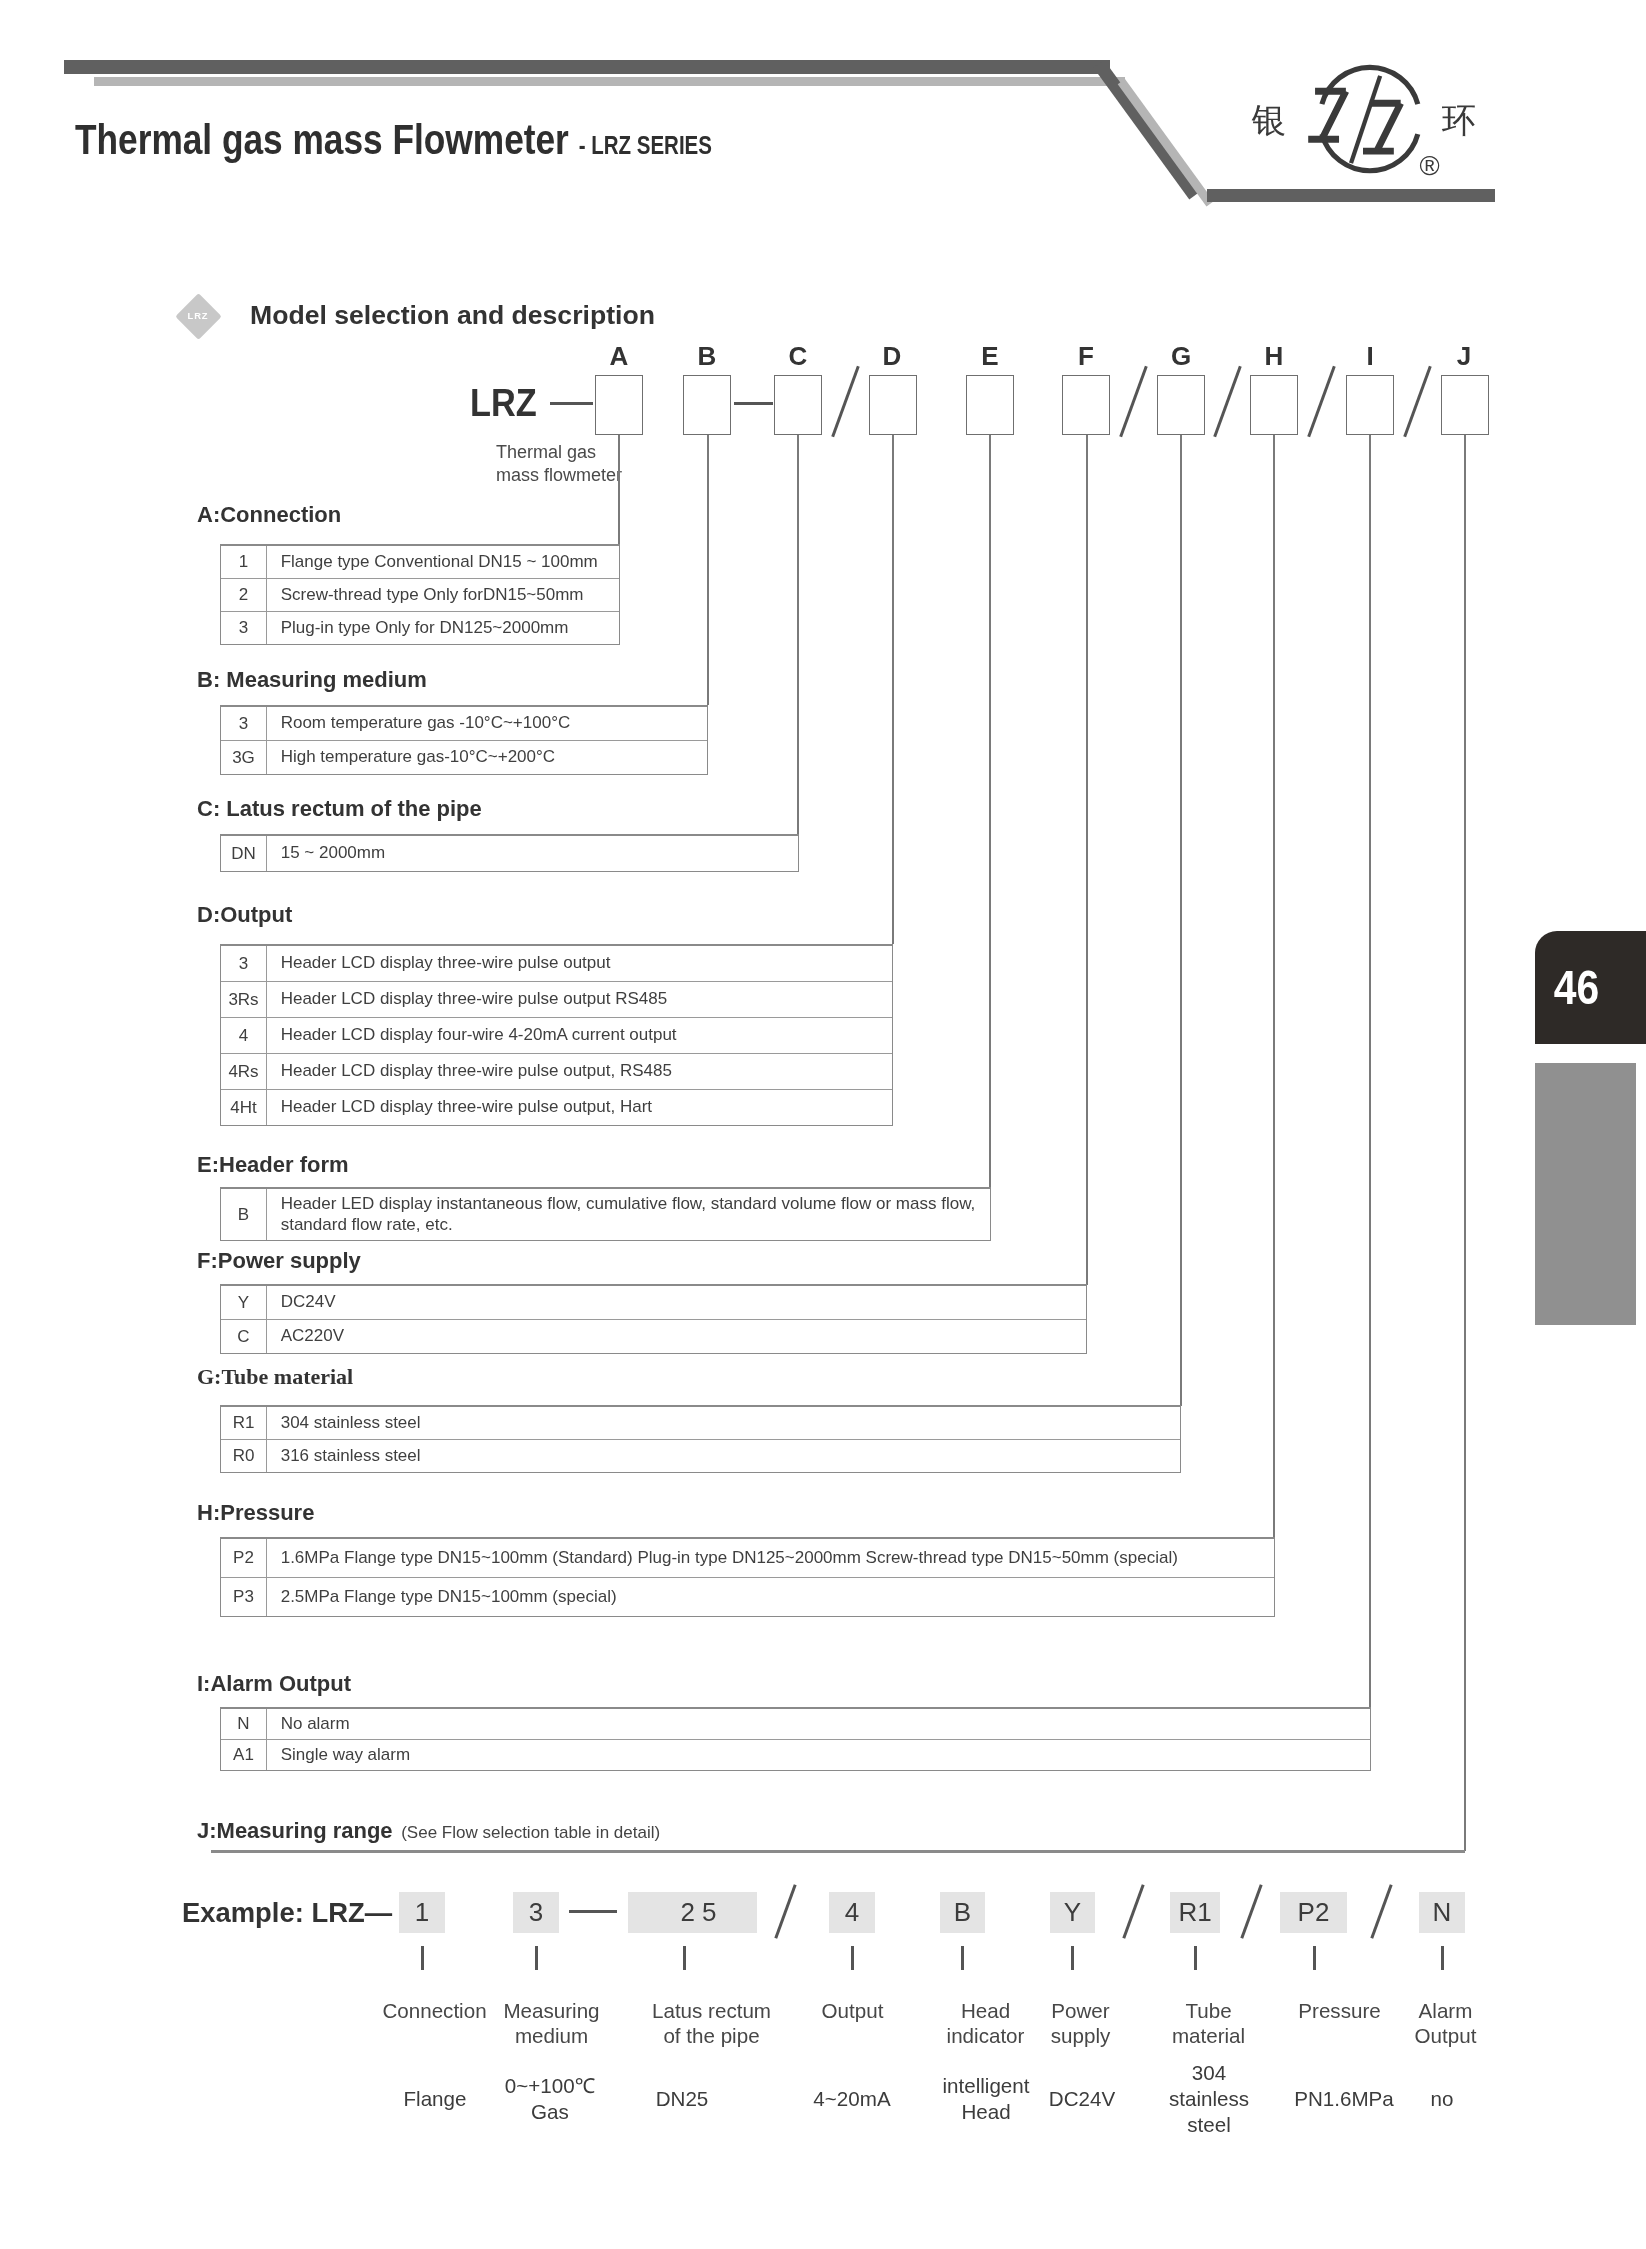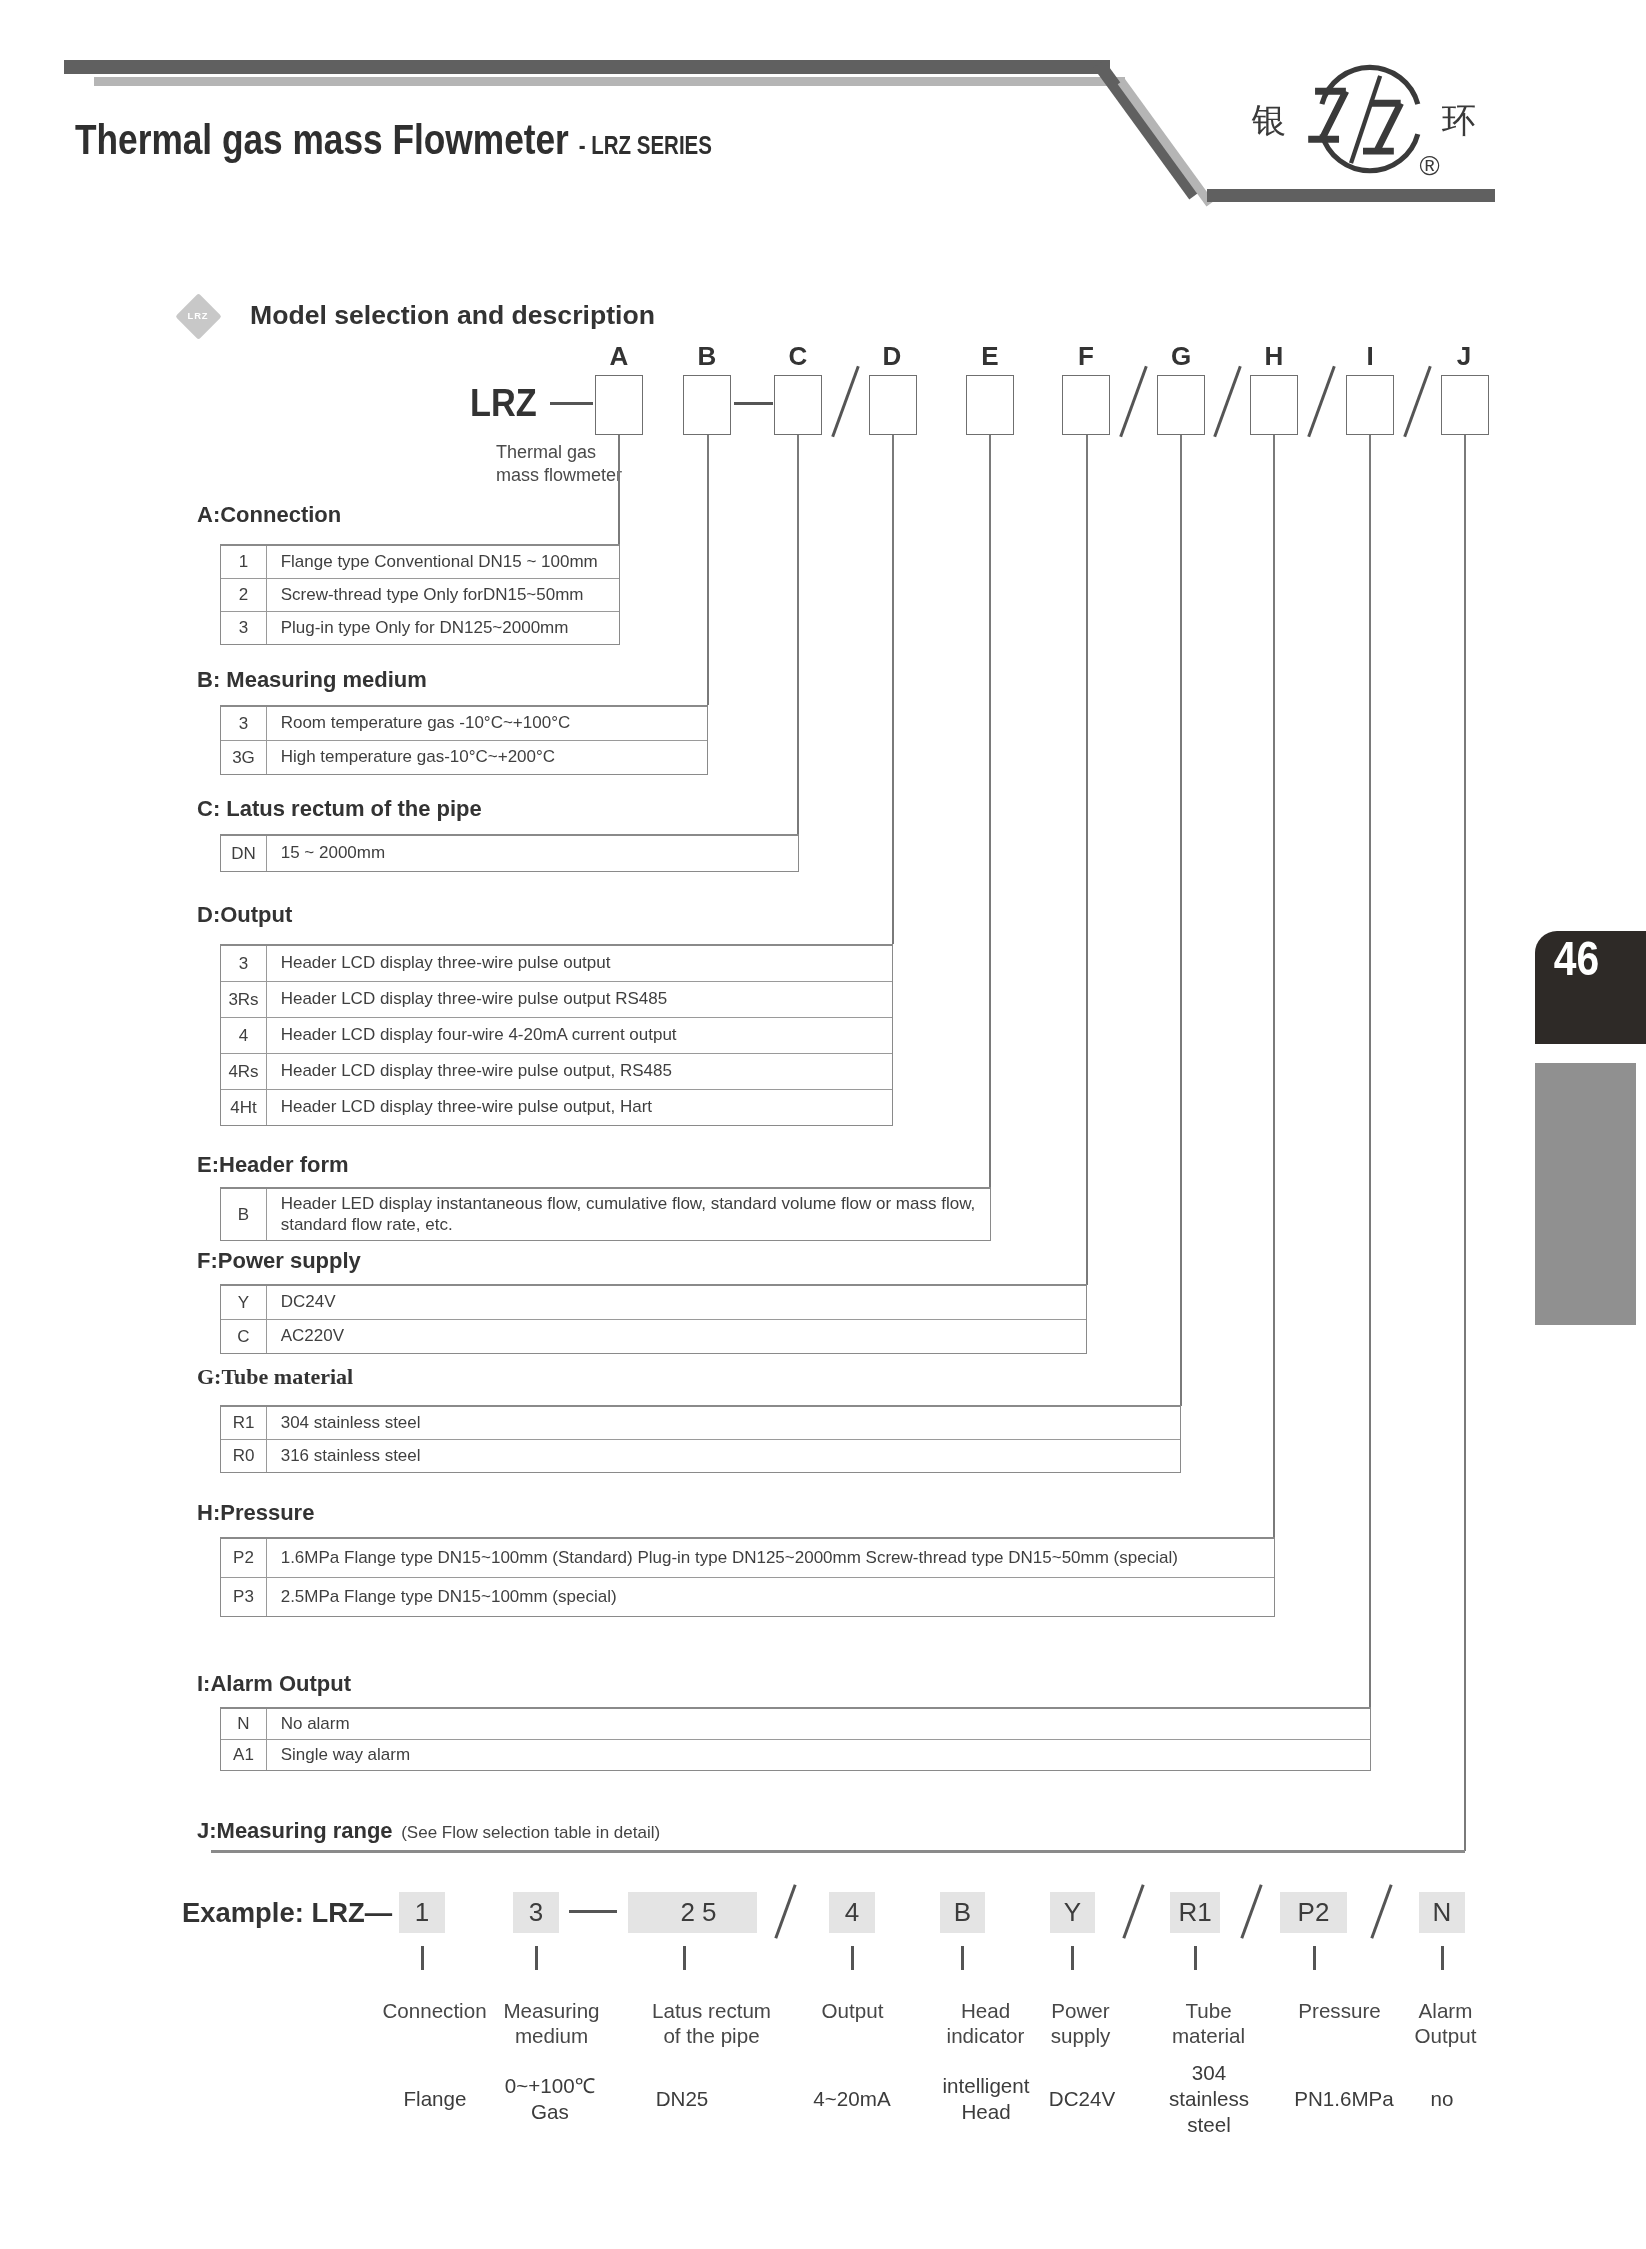--- a/index.html
+++ b/index.html
@@ -11,21 +11,21 @@
   .bar.light{background:#b5b5b5;}
   .diag{position:absolute;background:#606060;transform-origin:top left;transform:rotate(54deg);}
   .diag.light{background:#b5b5b5;}
 
   .title-wrap{position:absolute;left:75px;top:115px;white-space:nowrap;transform:scaleX(.82);transform-origin:left;}
   .title-main{font-size:43px;font-weight:bold;color:#2f2f2f;letter-spacing:0px;}
   .title-series{font-size:25px;font-weight:bold;color:#2f2f2f;margin-left:12px;}
 
   
   .pagetab{position:absolute;left:1535px;top:931px;width:111px;height:113px;background:#2e2a27;
-           border-radius:22px 0 0 0;display:flex;align-items:flex-start;}
+           border-radius:22px 0 0 0;display:flex;align-items:center;}
   .pagetab span{color:#ffffff;font-size:48px;font-weight:bold;padding-left:22px;transform:scaleX(.85);transform-origin:left;}
   .grayblock{position:absolute;left:1535px;top:1063px;width:101px;height:262px;background:#909090;}
 
   
   .diamond{position:absolute;left:182px;top:300px;width:33px;height:33px;background:#c8c8c8;transform:rotate(45deg);border-radius:2.6px;}
   .diamond-label{position:absolute;left:175px;top:310px;width:46px;text-align:center;color:#ffffff;font-size:9.4px;font-weight:bold;letter-spacing:0.9px;}
   .model-heading{position:absolute;left:250px;top:300px;font-size:26.6px;font-weight:bold;color:#333;}
 
   
   .lrz-code{position:absolute;left:470px;top:381px;font-size:39px;font-weight:bold;color:#333;transform:scaleX(.88);transform-origin:left;}

